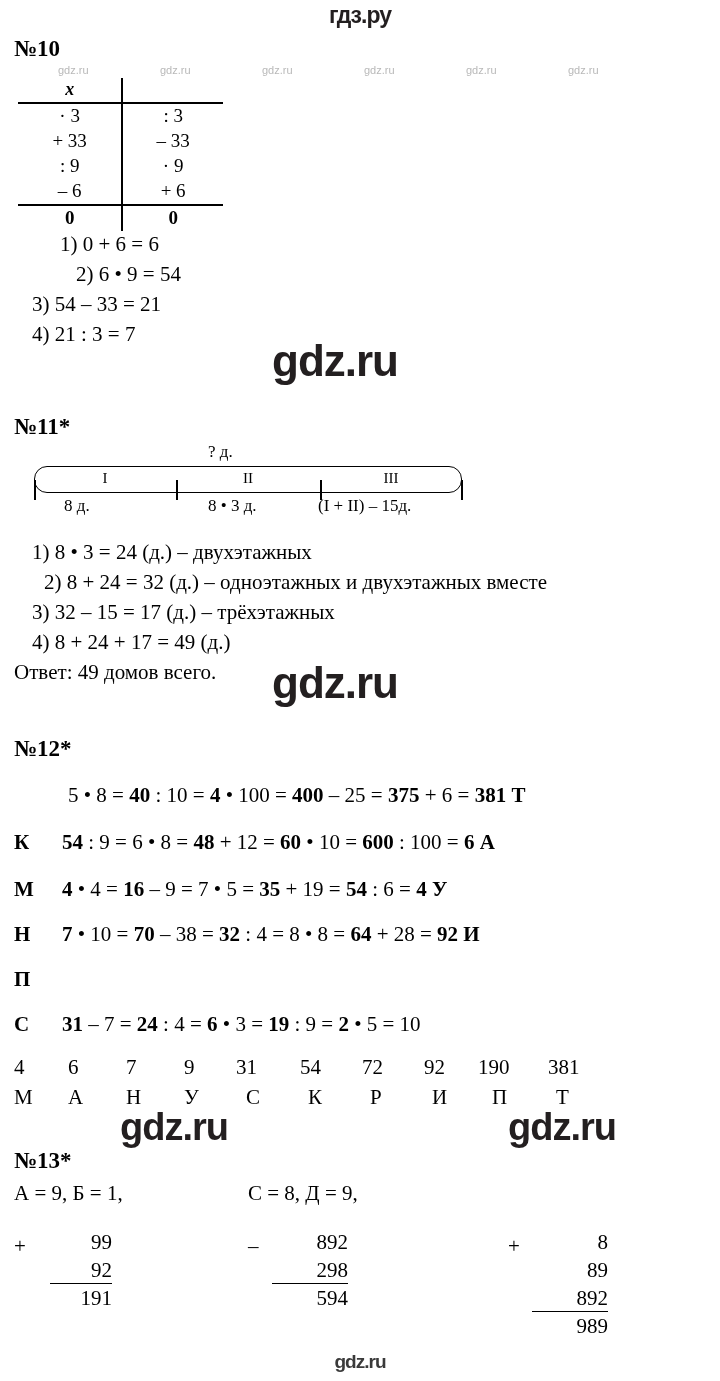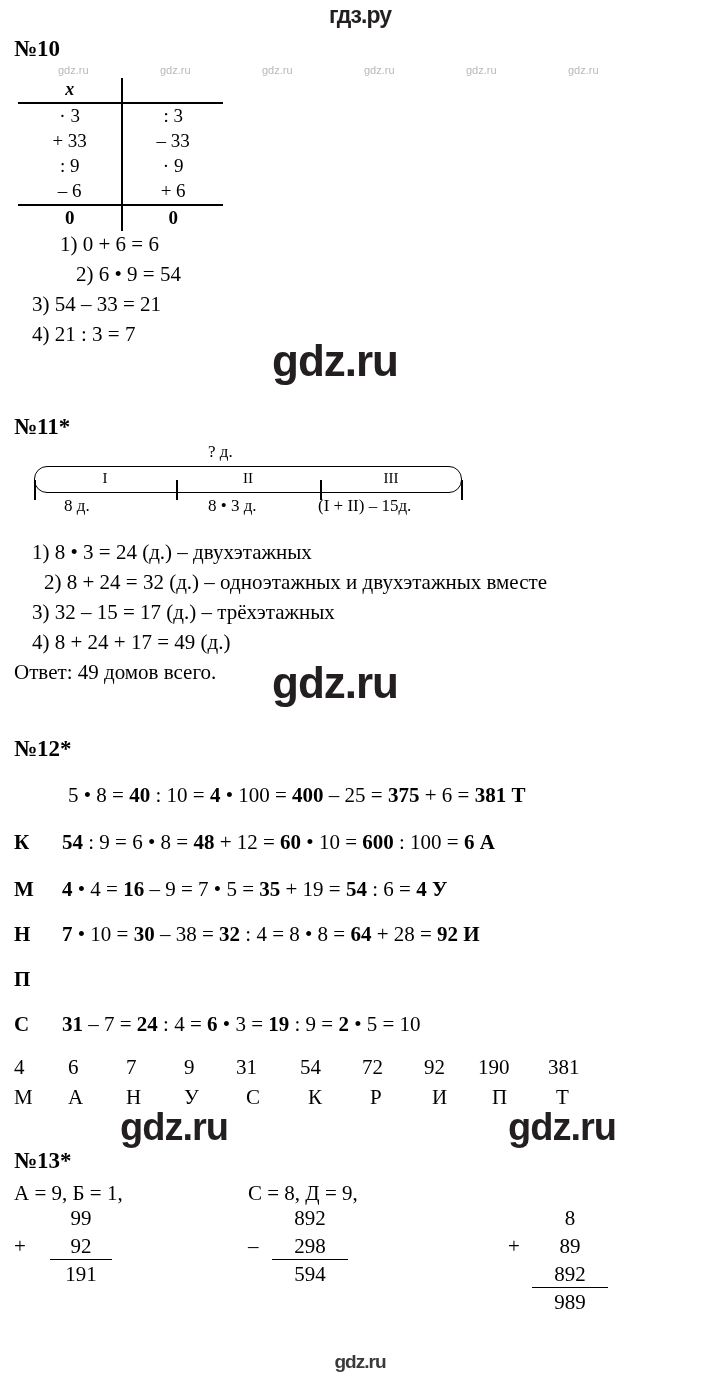--- a/index.html
+++ b/index.html
@@ -131,21 +131,22 @@
   }
   
   .colsum { position: absolute; font-size: 21px; }
   .colsum .sign {
     position: absolute;
     left: 0;
     font-size: 21px;
   }
   .colsum .num {
     position: absolute;
-    text-align: center;
+    text-align: right;
+    margin-top: 24px;
   }
   .colsum .ruled { border-bottom: 1.6px solid #000; }
 </style>
 </head>
 <body>
 
 <div class="page">
 
   <div class="wm-big wm-top">гдз.ру</div>
 
@@ -225,21 +226,21 @@
 
   <div class="abs line-b" style="left:14px; top:830px;">К</div>
   <div class="abs line-b" style="left:14px; top:877px;">М</div>
   <div class="abs line-b" style="left:14px; top:922px;">Н</div>
   <div class="abs line-b" style="left:14px; top:967px;">П</div>
   <div class="abs line-b" style="left:14px; top:1012px;">С</div>
 
   <div class="abs line" style="left:68px; top:783px;">5 • 8 = <b>40</b> : 10 = <b>4</b> • 100 = <b>400</b> – 25 = <b>375</b> + 6 = <b>381 Т</b></div>
   <div class="abs line" style="left:62px; top:830px;"><b>54</b> : 9 = 6 • 8 = <b>48</b> + 12 = <b>60</b> • 10 = <b>600</b> : 100 = <b>6 А</b></div>
   <div class="abs line" style="left:62px; top:877px;"><b>4</b> • 4 = <b>16</b> – 9 = 7 • 5 = <b>35</b> + 19 = <b>54</b> : 6 = <b>4 У</b></div>
-  <div class="abs line" style="left:62px; top:922px;"><b>7</b> • 10 = <b>30</b> – 38 = <b>32</b> : 4 = 8 • 8 = <b>64</b> + 28 = <b>92 И</b></div>
+  <div class="abs line" style="left:62px; top:922px;"><b>7</b> • 10 = <b>70</b> – 38 = <b>32</b> : 4 = 8 • 8 = <b>64</b> + 28 = <b>92 И</b></div>
   <div class="abs line" style="left:62px; top:1012px;"><b>31</b> – 7 = <b>24</b> : 4 = <b>6</b> • 3 = <b>19</b> : 9 = <b>2</b> • 5 = 10</div>
 
   <div class="abs line" style="left:14px;  top:1055px;">4</div>
   <div class="abs line" style="left:68px;  top:1055px;">6</div>
   <div class="abs line" style="left:126px; top:1055px;">7</div>
   <div class="abs line" style="left:184px; top:1055px;">9</div>
   <div class="abs line" style="left:236px; top:1055px;">31</div>
   <div class="abs line" style="left:300px; top:1055px;">54</div>
   <div class="abs line" style="left:362px; top:1055px;">72</div>
   <div class="abs line" style="left:424px; top:1055px;">92</div>

